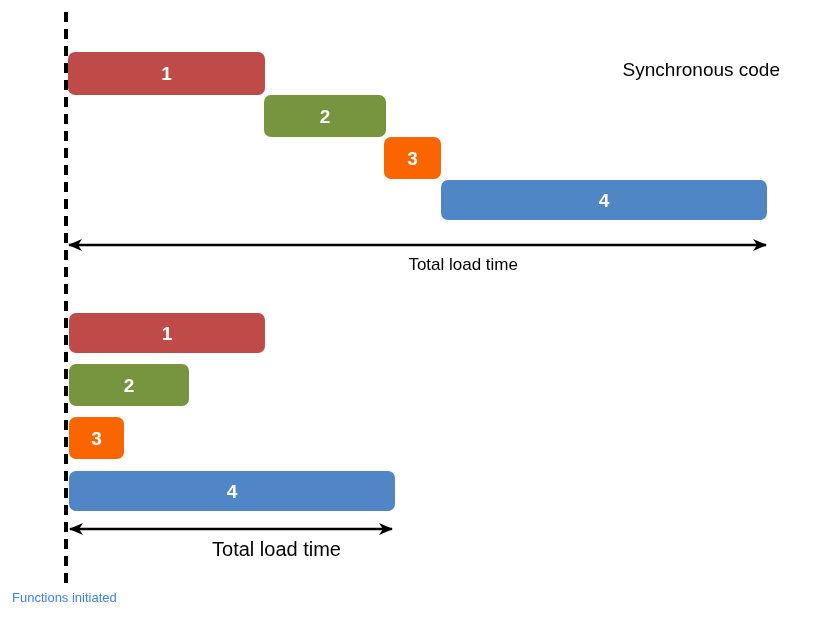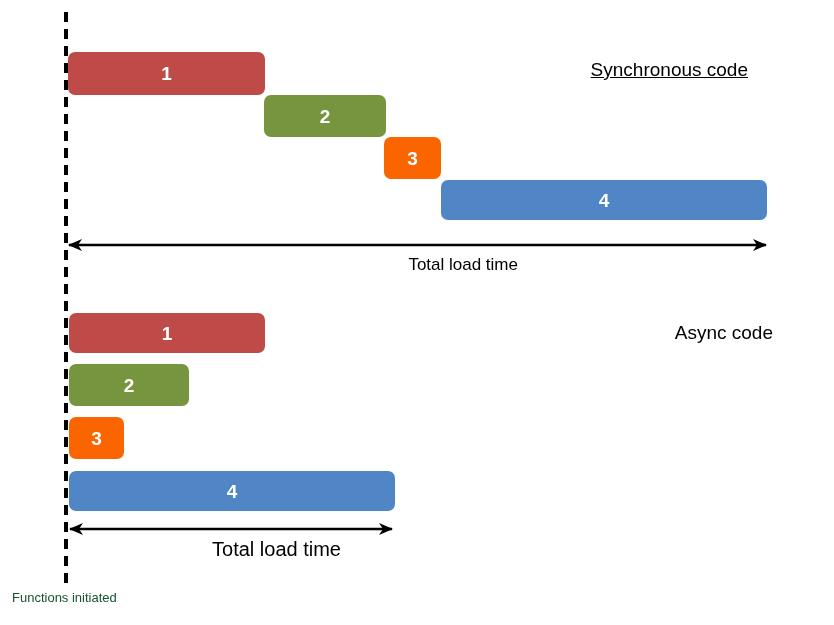--- a/index.html
+++ b/index.html
@@ -50,21 +50,21 @@
   .async-bar-4 { left: 69px; top: 471px; width: 326px; height: 40px; }
 
   .group-title {
     position: absolute;
     color: #000000;
     font-size: 19px;
     text-align: right;
     width: 190px;
     white-space: nowrap;
   }
-  .sync-title  { left: 558px; top: 59px; text-decoration: underline; }
+  .sync-title  { left: 590px; top: 59px; }
   .async-title { left: 583px; top: 322px; }
 
   .arrow-svg { position: absolute; }
   .sync-arrow  { left: 60px; top: 233px; }
   .async-arrow { left: 60px; top: 517px; }
 
   .total-label {
     position: absolute;
     color: #000000;
     text-align: right;
@@ -72,21 +72,21 @@
     white-space: nowrap;
   }
   .sync-total-label  { left: 318px; top: 255px; font-size: 17px; }
   .async-total-label { left: 141px; top: 538px; font-size: 20px; }
 
   .baseline-label {
     position: absolute;
     left: 12px;
     top: 590px;
     font-size: 13px;
-    color: #14532d;
+    color: #3b82f6;
     white-space: nowrap;
   }
 </style>
 </head>
 <body>
 
 <div class="canvas">
 
   <div class="dashed-line"></div>
 
@@ -100,21 +100,20 @@
   <svg class="arrow-svg sync-arrow" width="714" height="24">
     <defs>
       <marker id="ah" viewBox="0 0 14 12" refX="13" refY="6" markerWidth="14" markerHeight="12" markerUnits="userSpaceOnUse" orient="auto-start-reverse">
         <path d="M0,0 L14,6 L0,12 L4,6 Z" fill="#000000"></path>
       </marker>
     </defs>
     <line x1="9" y1="12" x2="706" y2="12" stroke="#000000" stroke-width="2.6" marker-start="url(#ah)" marker-end="url(#ah)"></line>
   </svg>
   <div class="total-label sync-total-label">Total load time</div>
 
-  <div class="group-title async-title">Async code</div>
 
   <div class="bar async-bar-1" style="background: rgb(190, 75, 72);">1</div>
   <div class="bar async-bar-2" style="background: rgb(119, 148, 62);">2</div>
   <div class="bar async-bar-3" style="background: rgb(251, 101, 0);">3</div>
   <div class="bar async-bar-4" style="background: rgb(80, 134, 197);">4</div>
 
   <svg class="arrow-svg async-arrow" width="345" height="24">
     <line x1="10" y1="12" x2="332" y2="12" stroke="#000000" stroke-width="2.6" marker-start="url(#ah)" marker-end="url(#ah)"></line>
   </svg>
   <div class="total-label async-total-label">Total load time</div>

